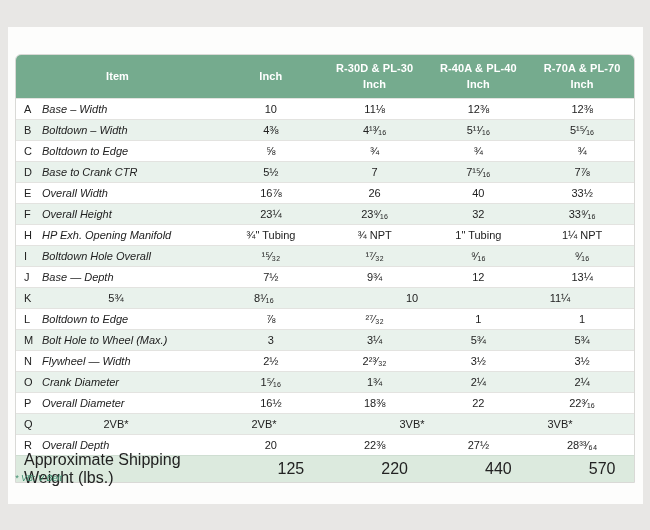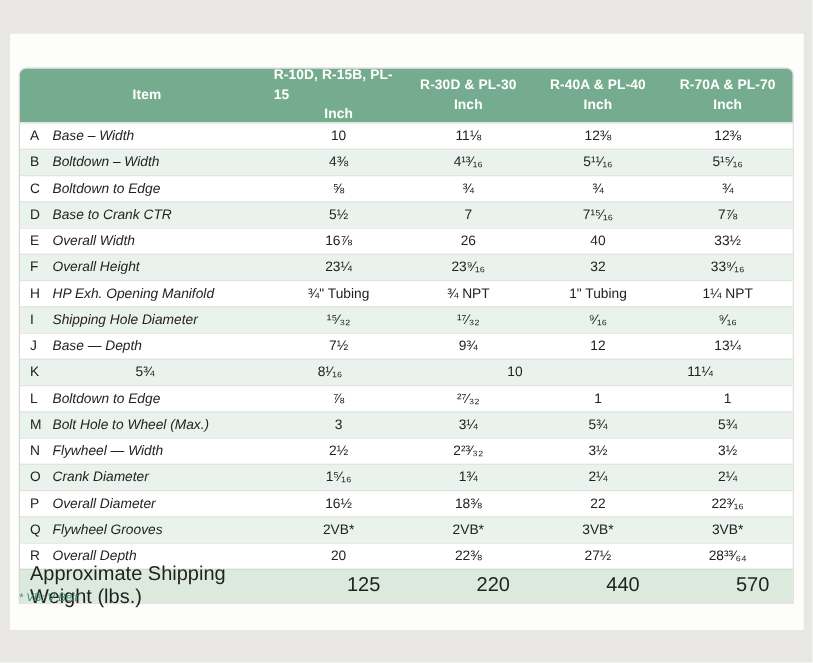--- a/index.html
+++ b/index.html
@@ -72,21 +72,20 @@
 
 <div class="panel">
 
   <div class="spec-table">
 
     <div class="thead">
       <div class="th item-col">
         <span>Item</span>
       </div>
       <div class="th">
-        <span>R-10D, R-15B, PL-15</span>
         <span>Inch</span>
       </div>
       <div class="th">
         <span>R-30D &amp; PL-30</span>
         <span>Inch</span>
       </div>
       <div class="th">
         <span>R-40A &amp; PL-40</span>
         <span>Inch</span>
       </div>
@@ -148,21 +147,21 @@
         <div class="row">
           <div class="cell-letter">H</div>
           <div class="cell-item">HP Exh. Opening Manifold</div>
           <div class="cell-val">¾" Tubing</div>
           <div class="cell-val">¾ NPT</div>
           <div class="cell-val">1" Tubing</div>
           <div class="cell-val">1¼ NPT</div>
         </div>
         <div class="row tint">
           <div class="cell-letter">I</div>
-          <div class="cell-item">Shipping Hole Diameter</div>
+          <div class="cell-item">Boltdown Hole Overall</div>
           <div class="cell-val">¹⁵⁄₃₂</div>
           <div class="cell-val">¹⁷⁄₃₂</div>
           <div class="cell-val">⁹⁄₁₆</div>
           <div class="cell-val">⁹⁄₁₆</div>
         </div>
         <div class="row">
           <div class="cell-letter">J</div>
           <div class="cell-item">Base — Depth</div>
           <div class="cell-val">7½</div>
           <div class="cell-val">9¾</div>
@@ -211,21 +210,20 @@
         <div class="row">
           <div class="cell-letter">P</div>
           <div class="cell-item">Overall Diameter</div>
           <div class="cell-val">16½</div>
           <div class="cell-val">18⅜</div>
           <div class="cell-val">22</div>
           <div class="cell-val">22³⁄₁₆</div>
         </div>
         <div class="row tint">
           <div class="cell-letter">Q</div>
-          <div class="cell-item">Flywheel Grooves</div>
           <div class="cell-val">2VB*</div>
           <div class="cell-val">2VB*</div>
           <div class="cell-val">3VB*</div>
           <div class="cell-val">3VB*</div>
         </div>
         <div class="row">
           <div class="cell-letter">R</div>
           <div class="cell-item">Overall Depth</div>
           <div class="cell-val">20</div>
           <div class="cell-val">22⅜</div>

